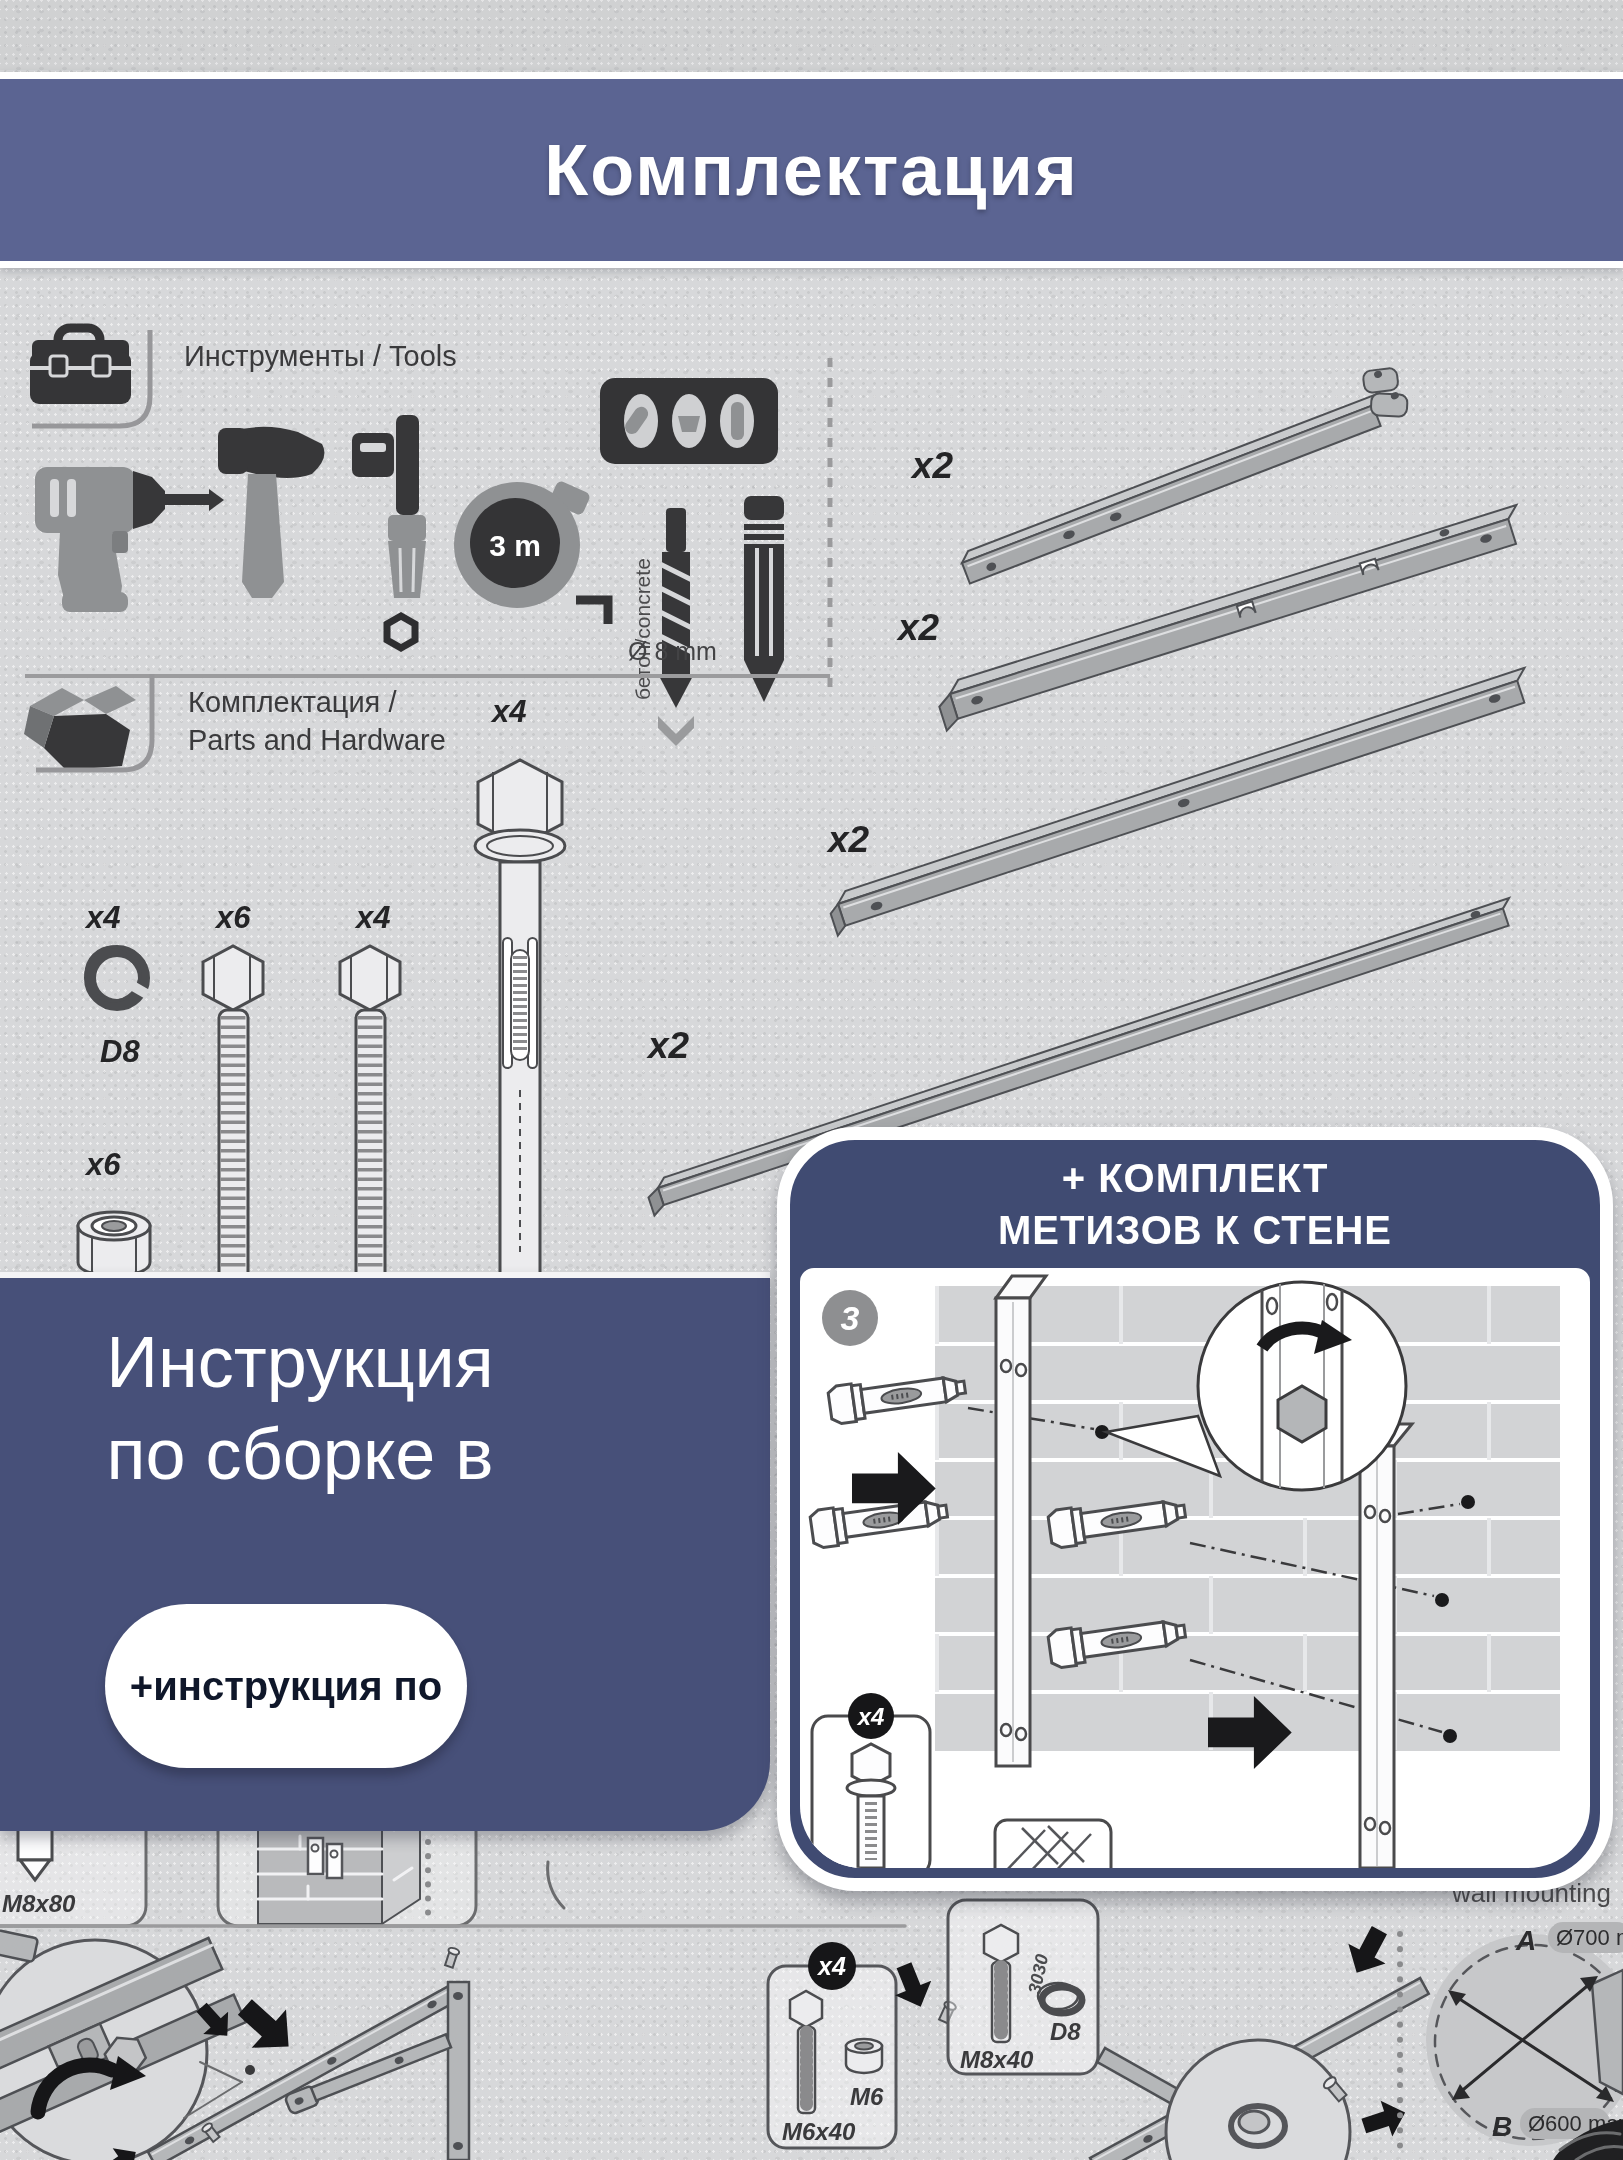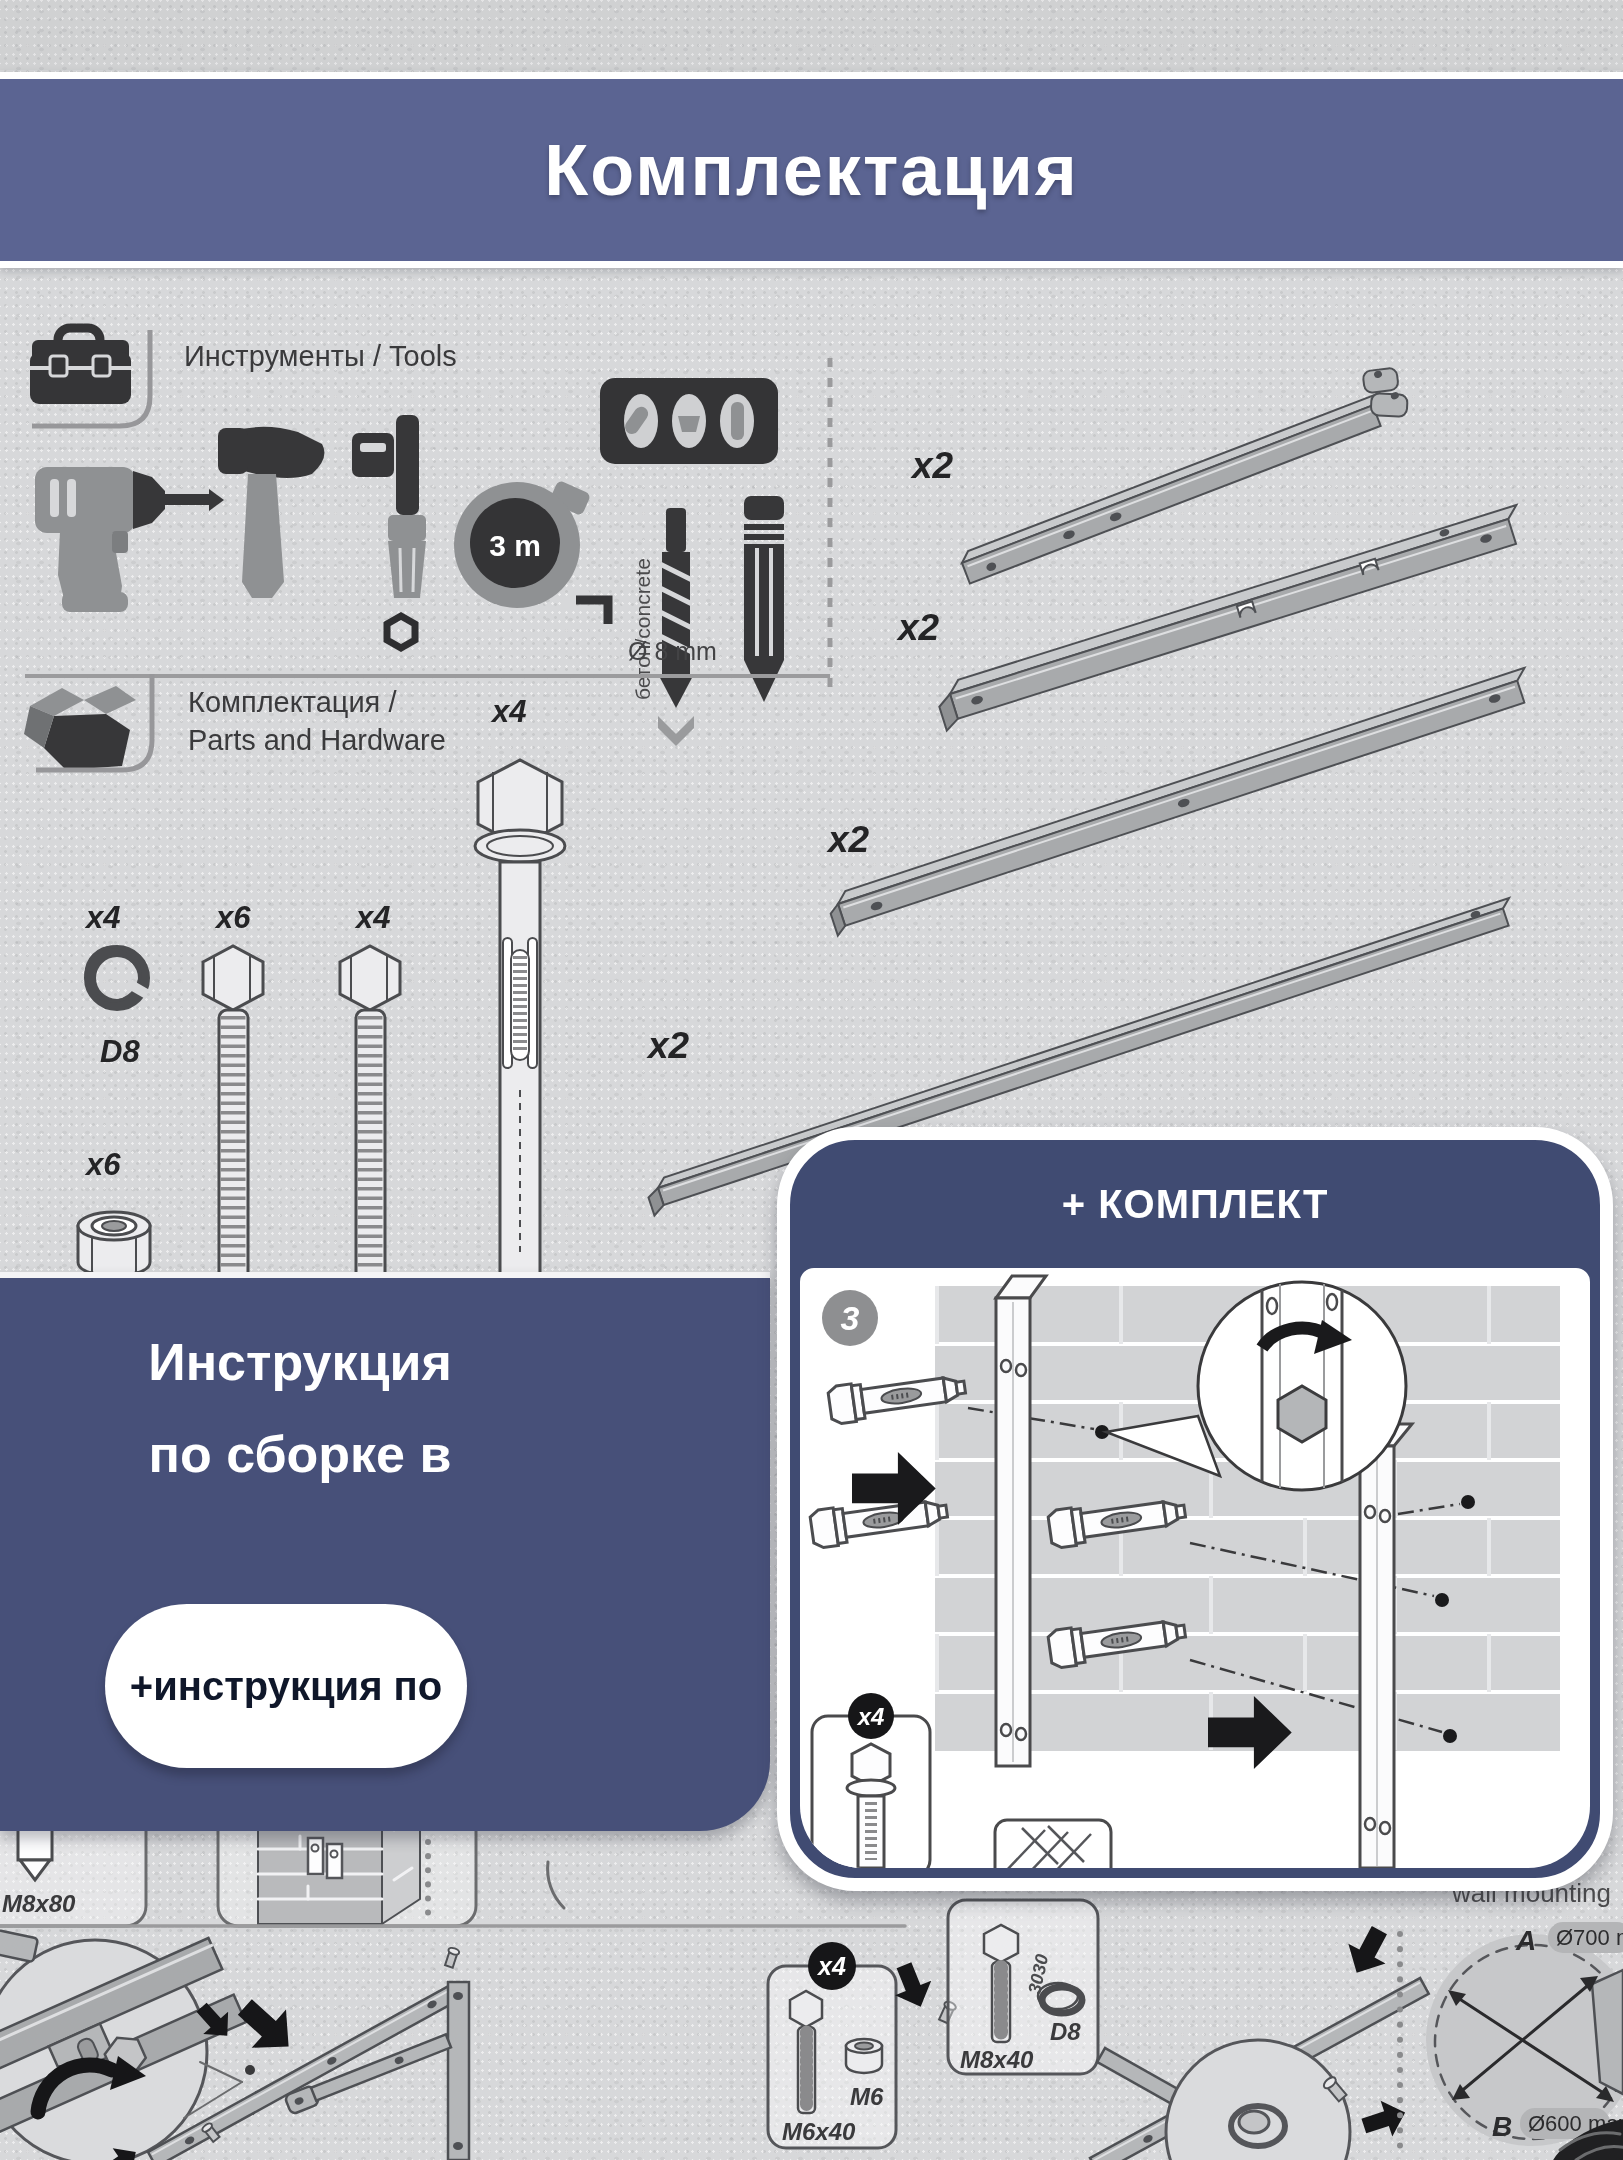--- a/index.html
+++ b/index.html
@@ -34,22 +34,22 @@
   .hand-sm{font-size:24px;font-style:italic;font-weight:bold;fill:#3a3a3c;}
   .qty2{font-size:37px;font-style:italic;font-weight:bold;fill:#242426;}
   .chip-txt{font-size:22px;fill:#2c2c2e;}
   
   .panel-left{
     position:absolute;left:0;top:1272px;width:770px;height:553px;z-index:3;
     background:#475079;border-top:6px solid #f4f4f6;border-radius:0 0 70px 0;
     box-shadow:0 8px 14px rgba(40,42,55,.3);
   }
   .panel-left .title{
-    margin-top:38px;text-align:center;color:#ffffff;font-weight:bold;
-    font-size:52px;line-height:92px;width:600px;margin-left:0;
+    margin-top:38px;text-align:center;color:#ffffff;font-weight:normal;
+    font-size:72px;line-height:92px;width:600px;margin-left:0;
   }
   .pill{
     position:absolute;left:105px;top:326px;width:362px;height:164px;border-radius:82px;
     background:#ffffff;display:flex;flex-direction:column;align-items:center;justify-content:center;
     box-shadow:0 8px 10px rgba(30,32,48,.35);
   }
   .pill div{color:#0f172a;font-weight:bold;font-size:40px;line-height:55px;}
   
   .panel-kit{
     position:absolute;left:777px;top:1127px;width:810px;height:738px;z-index:3;
@@ -454,20 +454,21 @@
       <div>по сборке в</div>
     </div>
     <div class="pill">
       <div>+инструкция по</div>
     </div>
   </div>
 
   <div class="panel-kit">
     <div class="kit-head">
       <div>+ КОМПЛЕКТ</div>
+      <div>МЕТИЗОВ К СТЕНЕ</div>
     </div>
     <div class="kit-body">
       <div class="step-badge">3</div>
       <svg width="790" height="600" viewBox="0 0 790 600">
 
         <rect x="135" y="18" width="625" height="465" fill="#d2d3d5"></rect>
         <g stroke="#ffffff" stroke-width="4">
           <line x1="135" y1="76" x2="760" y2="76"></line>
             <line x1="135" y1="134" x2="760" y2="134"></line>
           <line x1="135" y1="192" x2="760" y2="192"></line>

